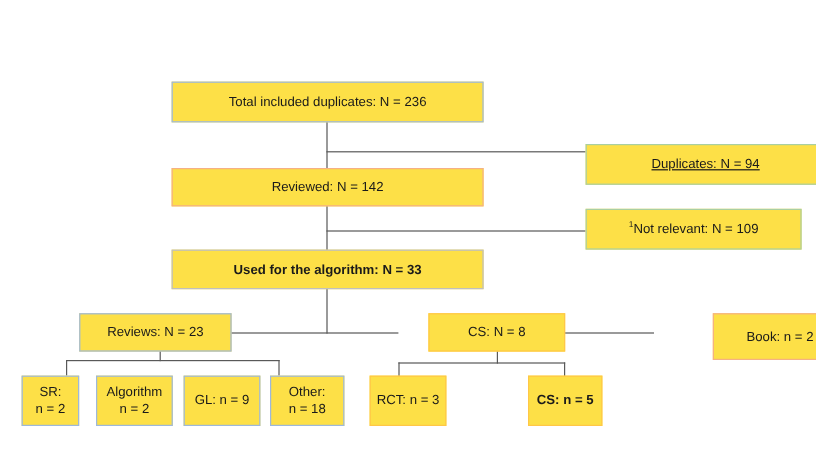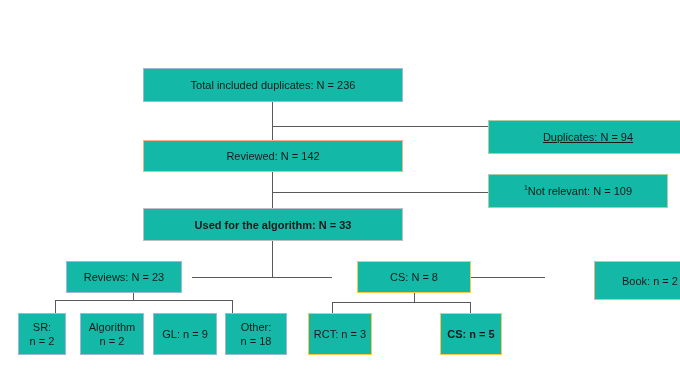--- a/index.html
+++ b/index.html
@@ -12,21 +12,21 @@
     width: 680px;
     height: 382px;
     background: #ffffff;
     font-family: "Liberation Sans", sans-serif;
     overflow: hidden;
   }
   .box {
     position: absolute;
     box-sizing: border-box;
     border: 1px solid #999999;
-    background: #14b8a6;
+    background: #fde047;
     display: flex;
     flex-direction: column;
     align-items: center;
     justify-content: center;
     text-align: center;
     color: #1a1a1a;
     font-size: 11px;
     line-height: 14px;
     z-index: 3;
   }
@@ -89,21 +89,21 @@
   </div>
 
   <div class="box bd-green" style="left:488px; top:174px; width:180px; height:34px;">
     <span><sup>1</sup><span>Not relevant: N = 109</span></span>
   </div>
 
   <div class="box bd-gray" style="left:143px; top:208px; width:260px; height:33px;font-weight:bold;">
     <span>Used for the algorithm: N = 33</span>
   </div>
 
-  <div class="box bd-blue" style="left:66px; top:261px; width:116px; height:32px;">
+  <div class="box bd-blue" style="left:66px; top:261px; width:127px; height:32px;">
     <span>Reviews: N = 23</span>
   </div>
 
   <div class="box bd-gold" style="left:357px; top:261px; width:114px; height:32px;">
     <span>CS: N = 8</span>
   </div>
 
   <div class="box bd-orange" style="left:556px; top:261px; width:112px; height:39px;margin-left:38px;">
     <span>Book: n = 2</span>
   </div>

